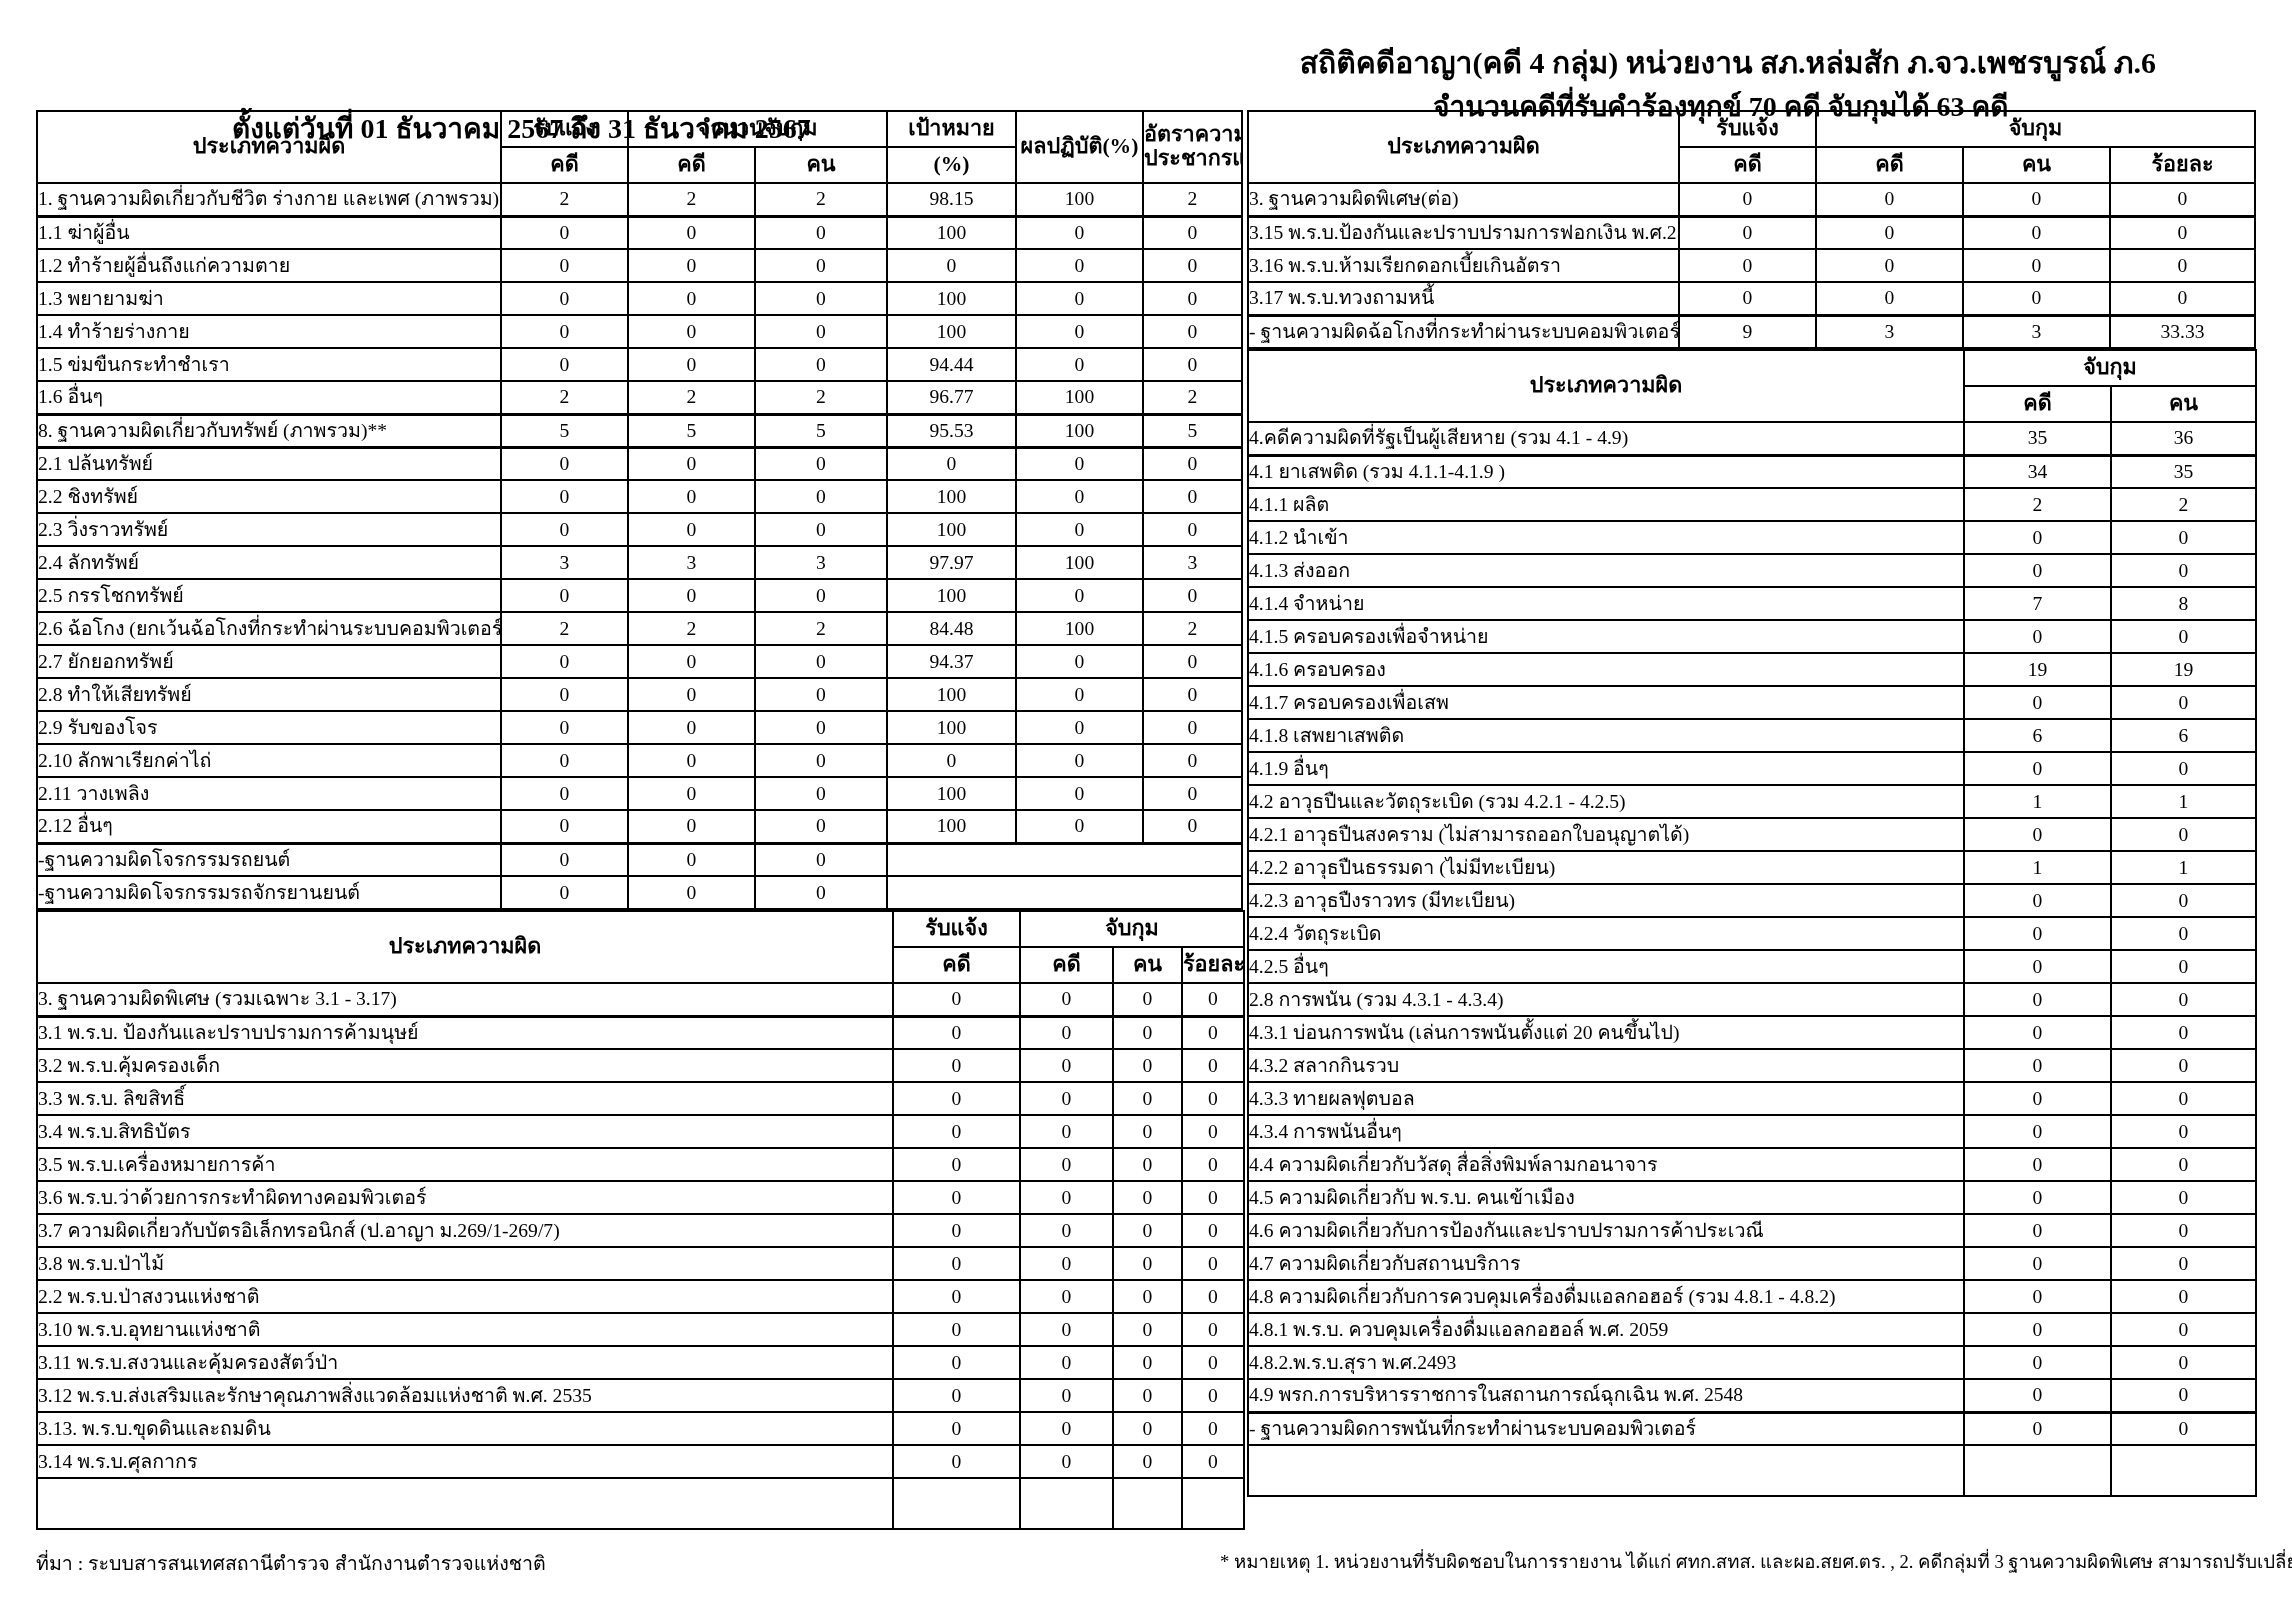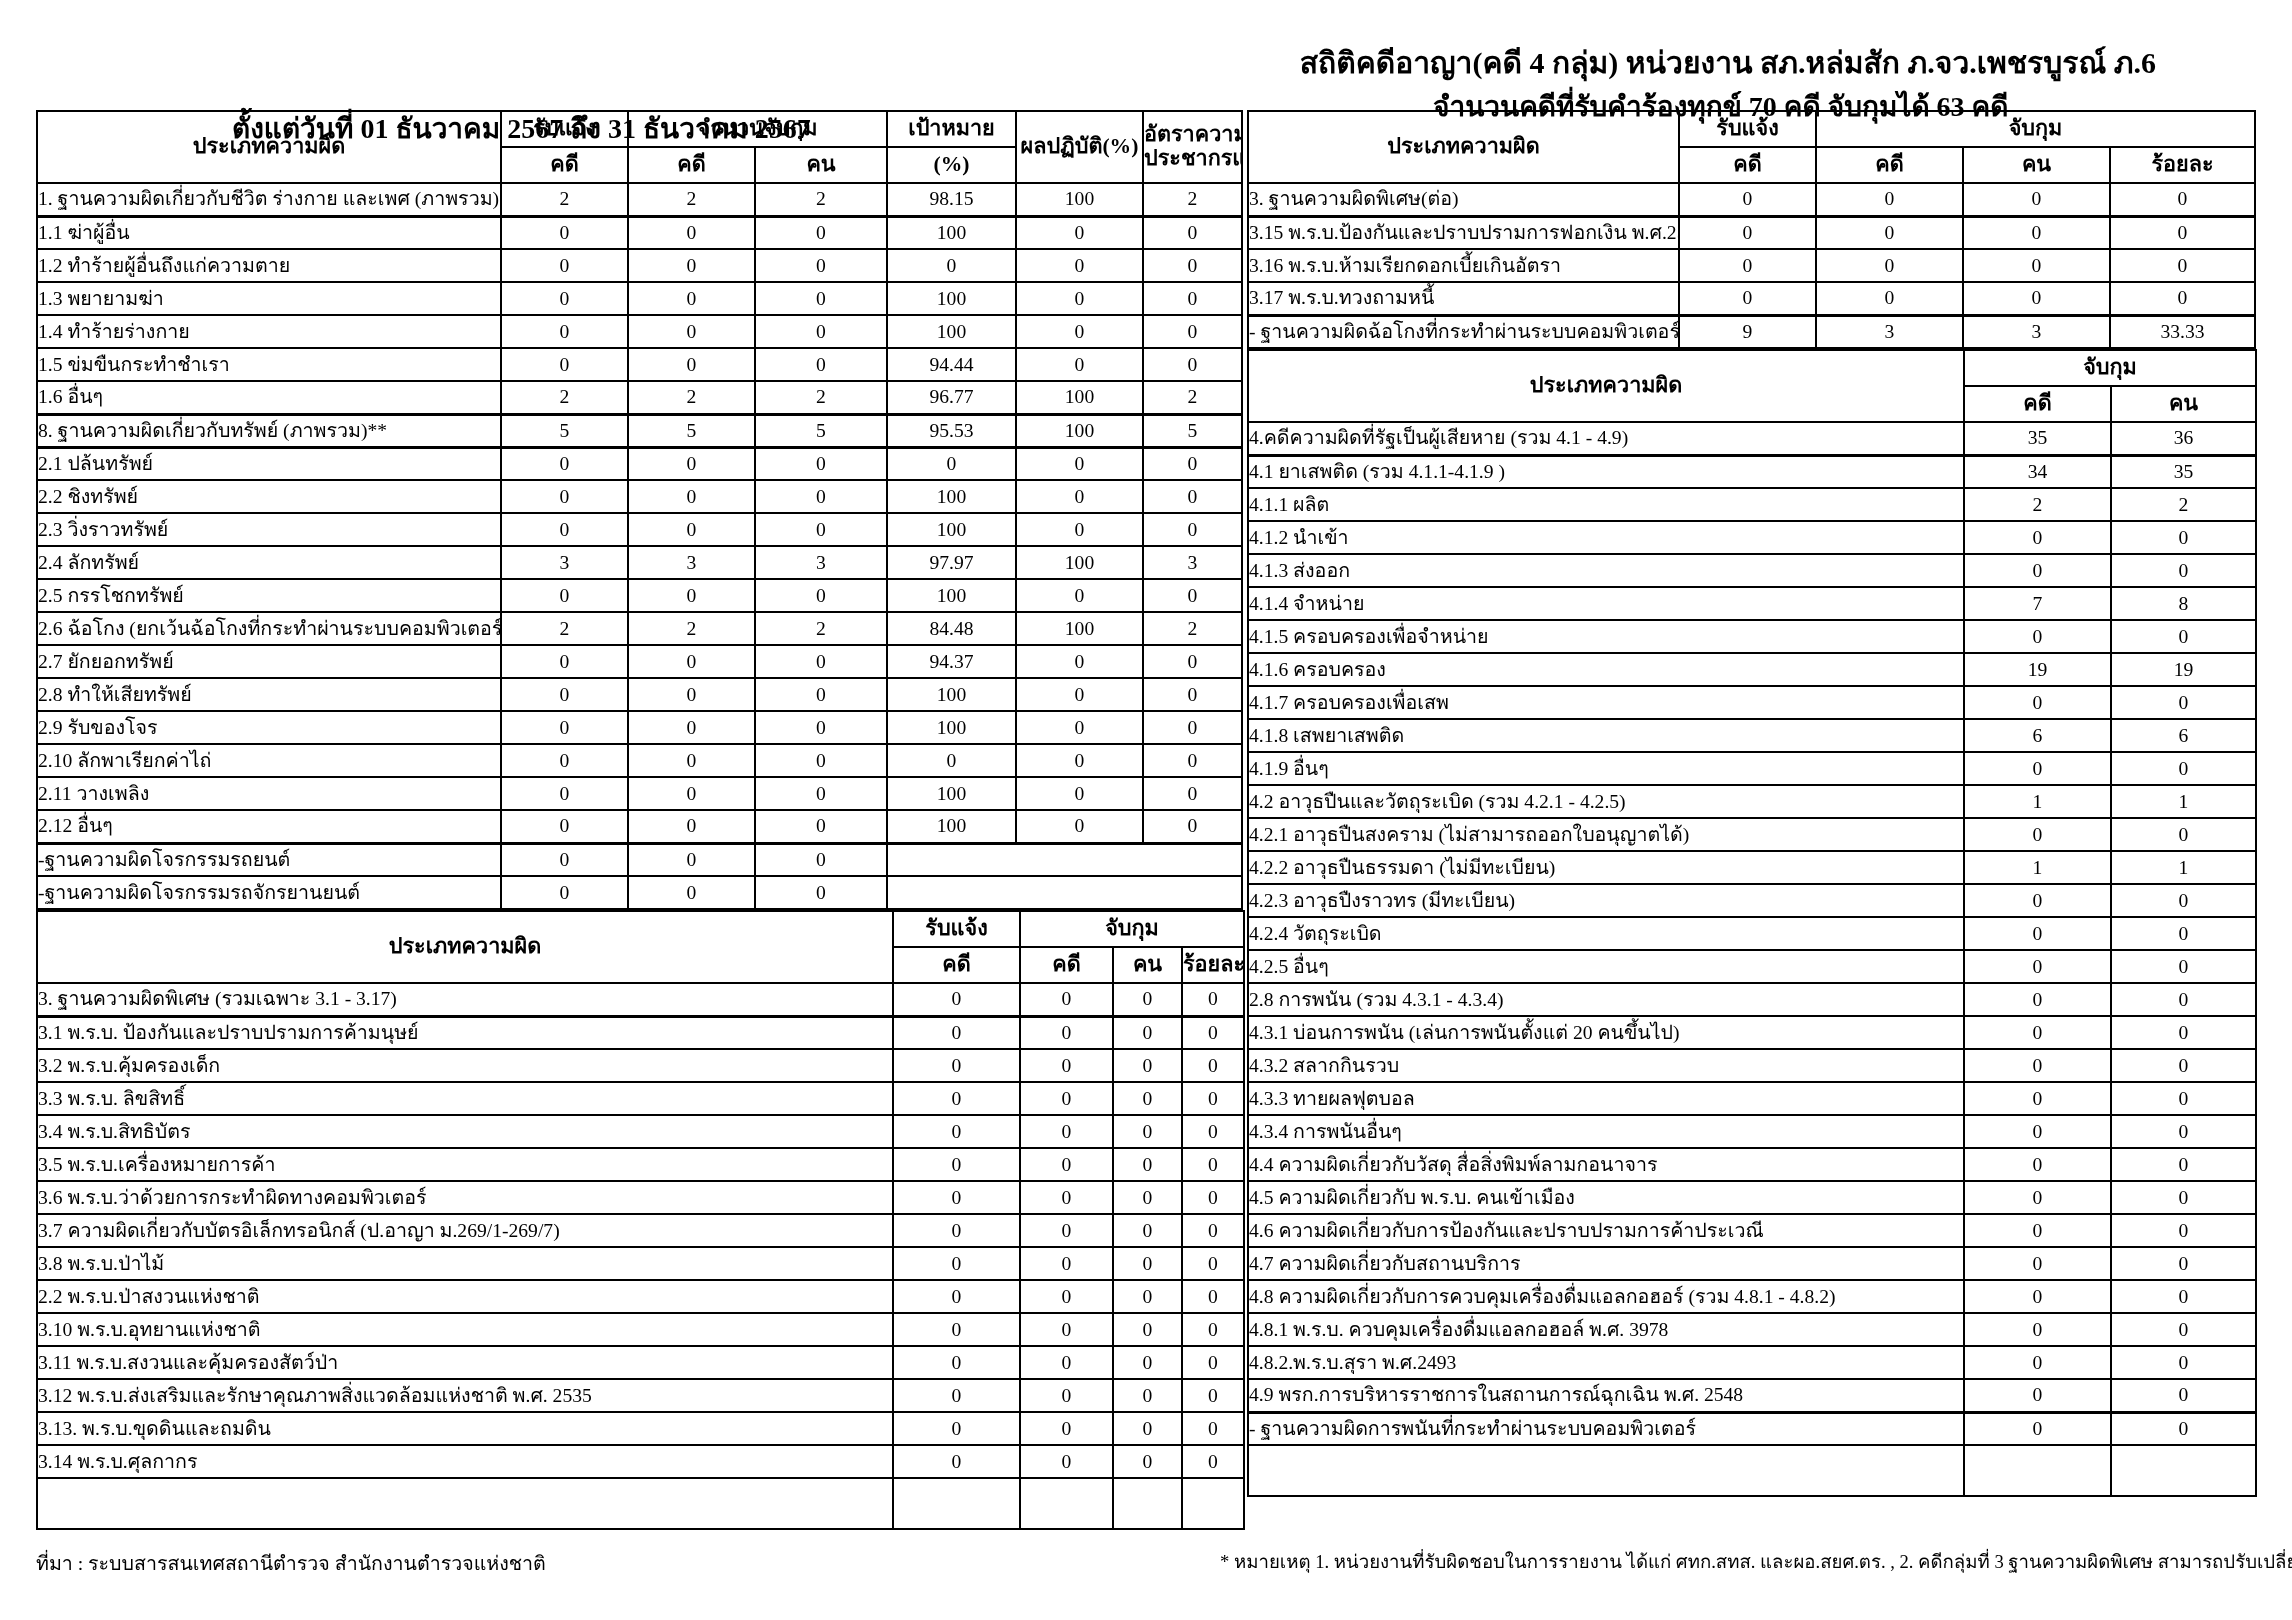--- a/index.html
+++ b/index.html
@@ -608,21 +608,21 @@
           <td class="lbl">4.7 ความผิดเกี่ยวกับสถานบริการ</td>
           <td class="num">0</td>
           <td class="num">0</td>
         </tr>
         <tr>
           <td class="lbl">4.8 ความผิดเกี่ยวกับการควบคุมเครื่องดื่มแอลกอฮอร์ (รวม 4.8.1 - 4.8.2)</td>
           <td class="num">0</td>
           <td class="num">0</td>
         </tr>
         <tr>
-          <td class="lbl">4.8.1 พ.ร.บ. ควบคุมเครื่องดื่มแอลกอฮอล์ พ.ศ. 3978</td>
+          <td class="lbl">4.8.1 พ.ร.บ. ควบคุมเครื่องดื่มแอลกอฮอล์ พ.ศ. 2059</td>
           <td class="num">0</td>
           <td class="num">0</td>
         </tr>
         <tr>
           <td class="lbl">4.8.2.พ.ร.บ.สุรา พ.ศ.2493</td>
           <td class="num">0</td>
           <td class="num">0</td>
         </tr>
         <tr>
           <td class="lbl">4.9 พรก.การบริหารราชการในสถานการณ์ฉุกเฉิน พ.ศ. 2548</td>

